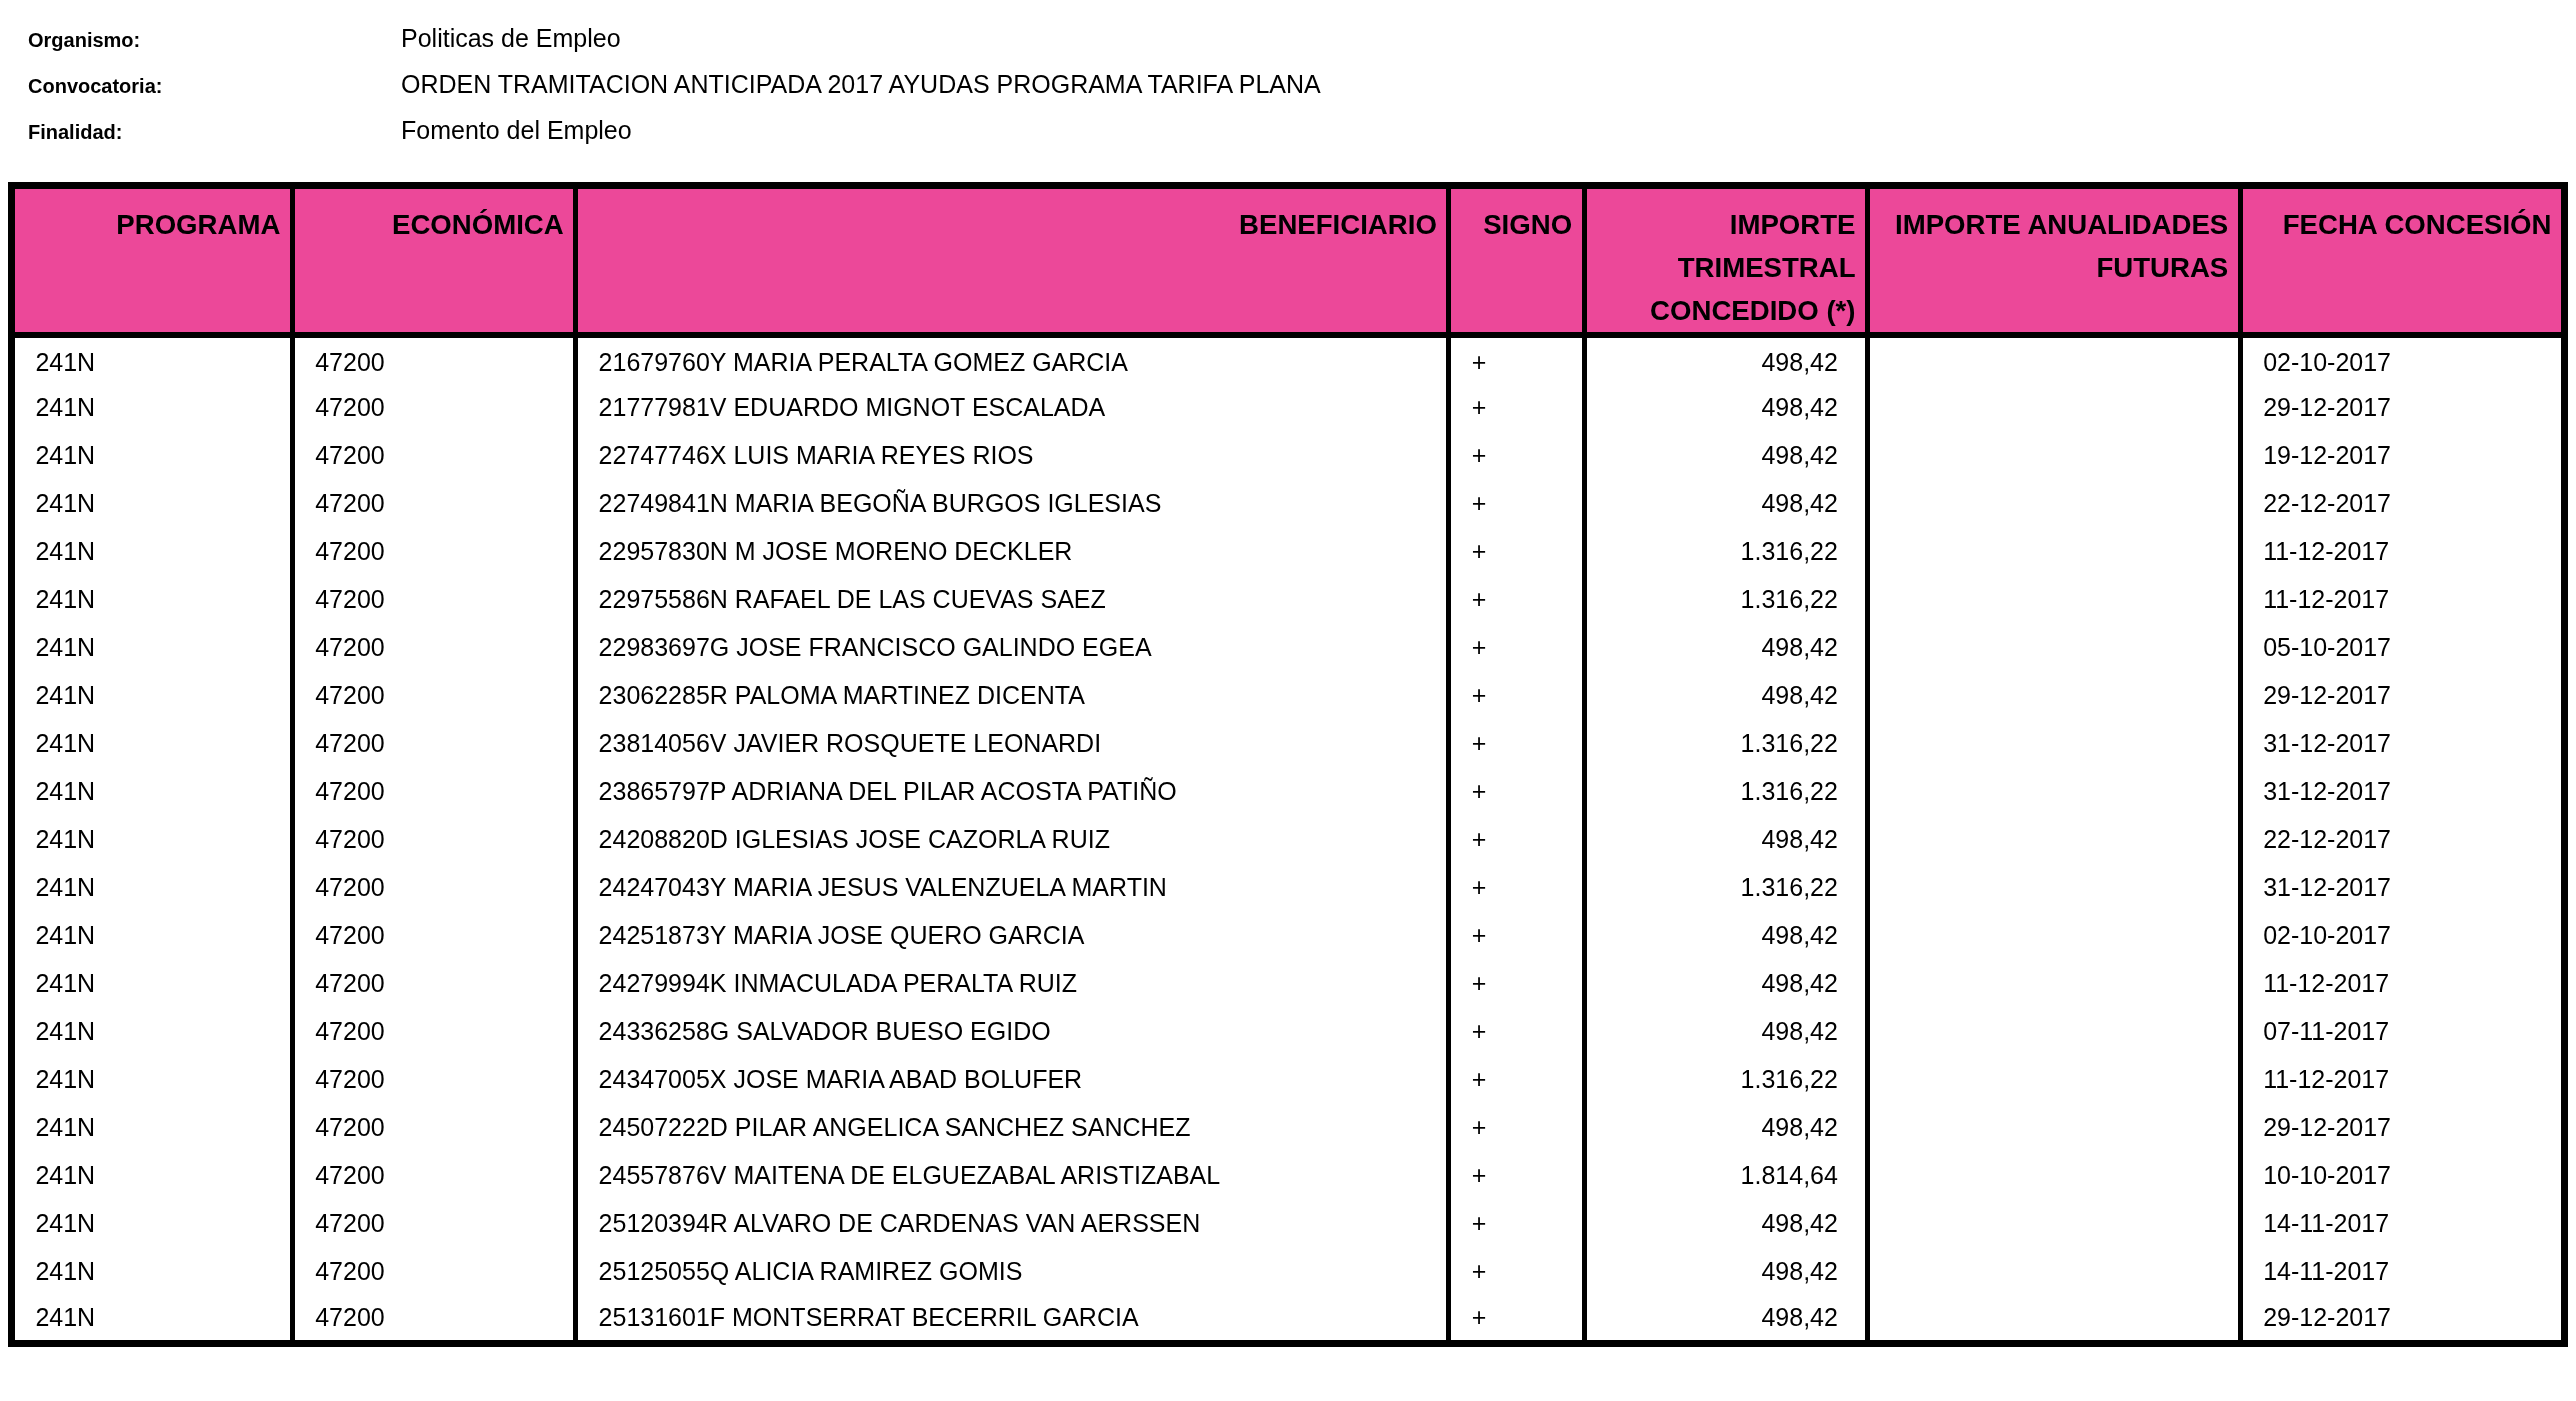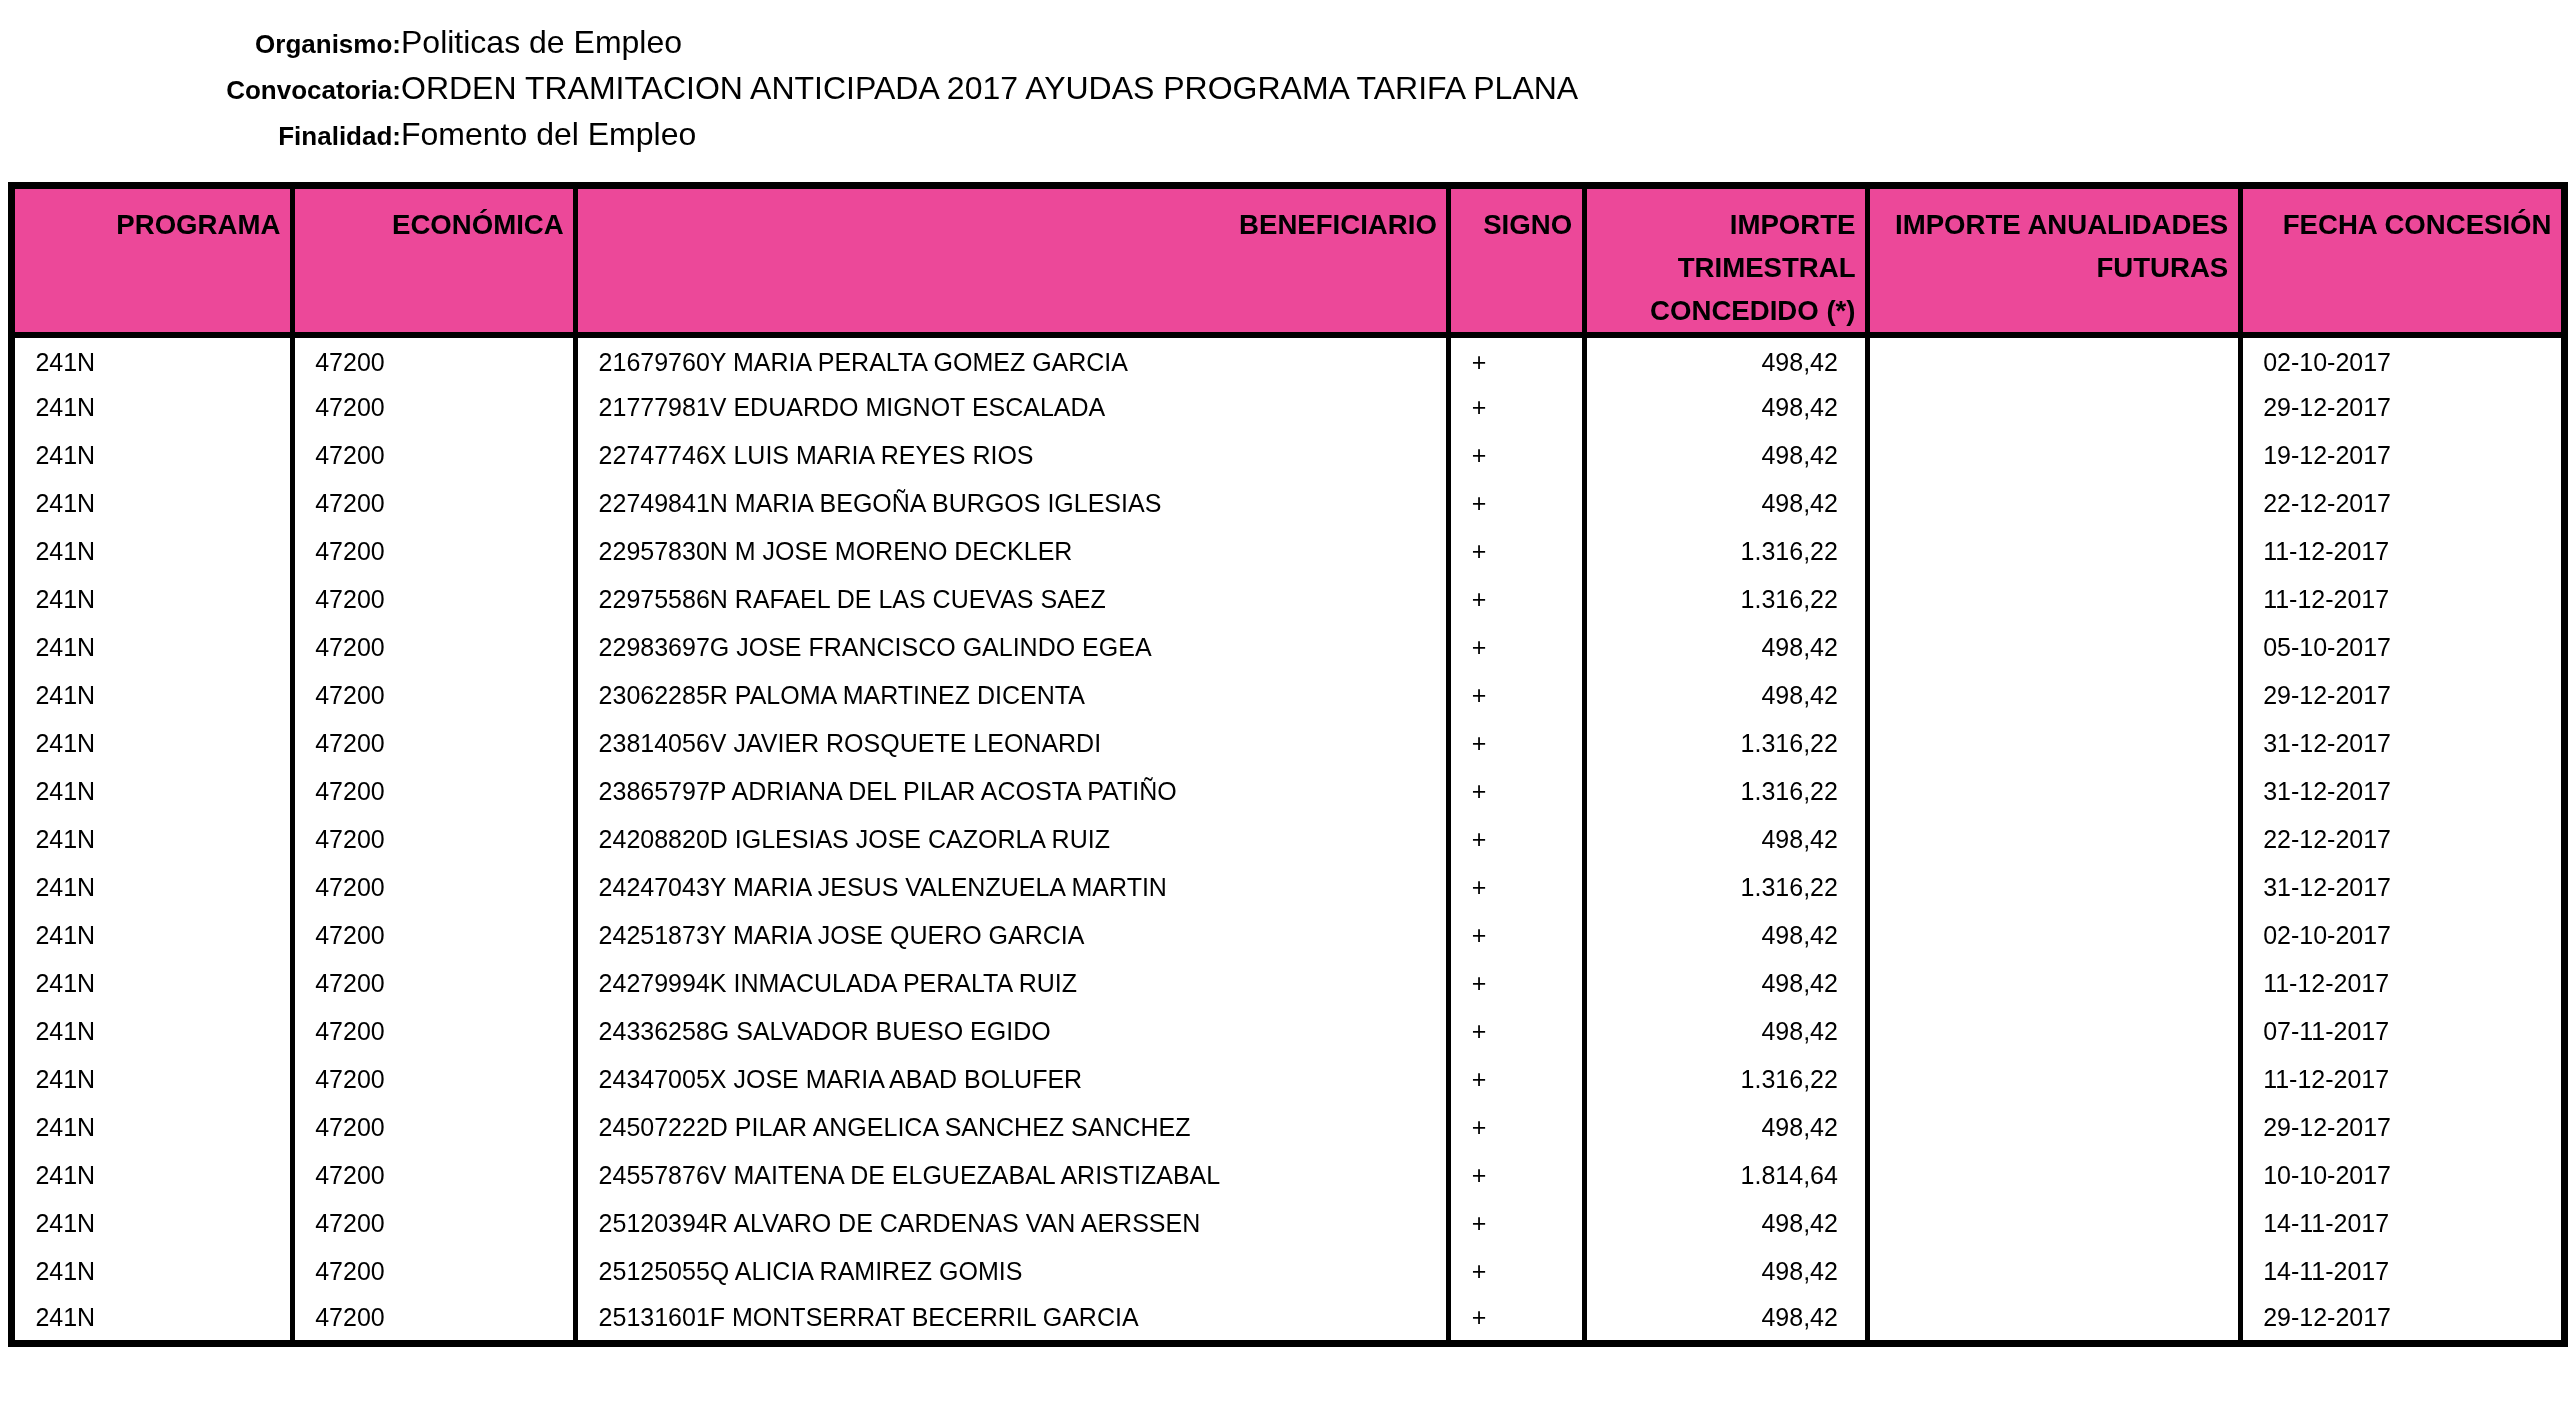--- a/index.html
+++ b/index.html
@@ -21,26 +21,25 @@
     padding: 23.6px 0 0 28px;
   }
   .meta-row {
     display: flex;
     align-items: baseline;
     height: 46px;
   }
   .meta-label {
     width: 373px;
     font-weight: bold;
-    font-size: 26px;
+    font-size: 20px;
     white-space: nowrap;
-    text-align: right;
   }
   .meta-value {
-    font-size: 32px;
+    font-size: 25px;
     white-space: nowrap;
   }
   
   table.grants {
     border-collapse: collapse;
     table-layout: fixed;
     width: 2560px;
     margin: 20.5px 7.9px 0 7.9px;
     border: 7px solid #000000;
   }

